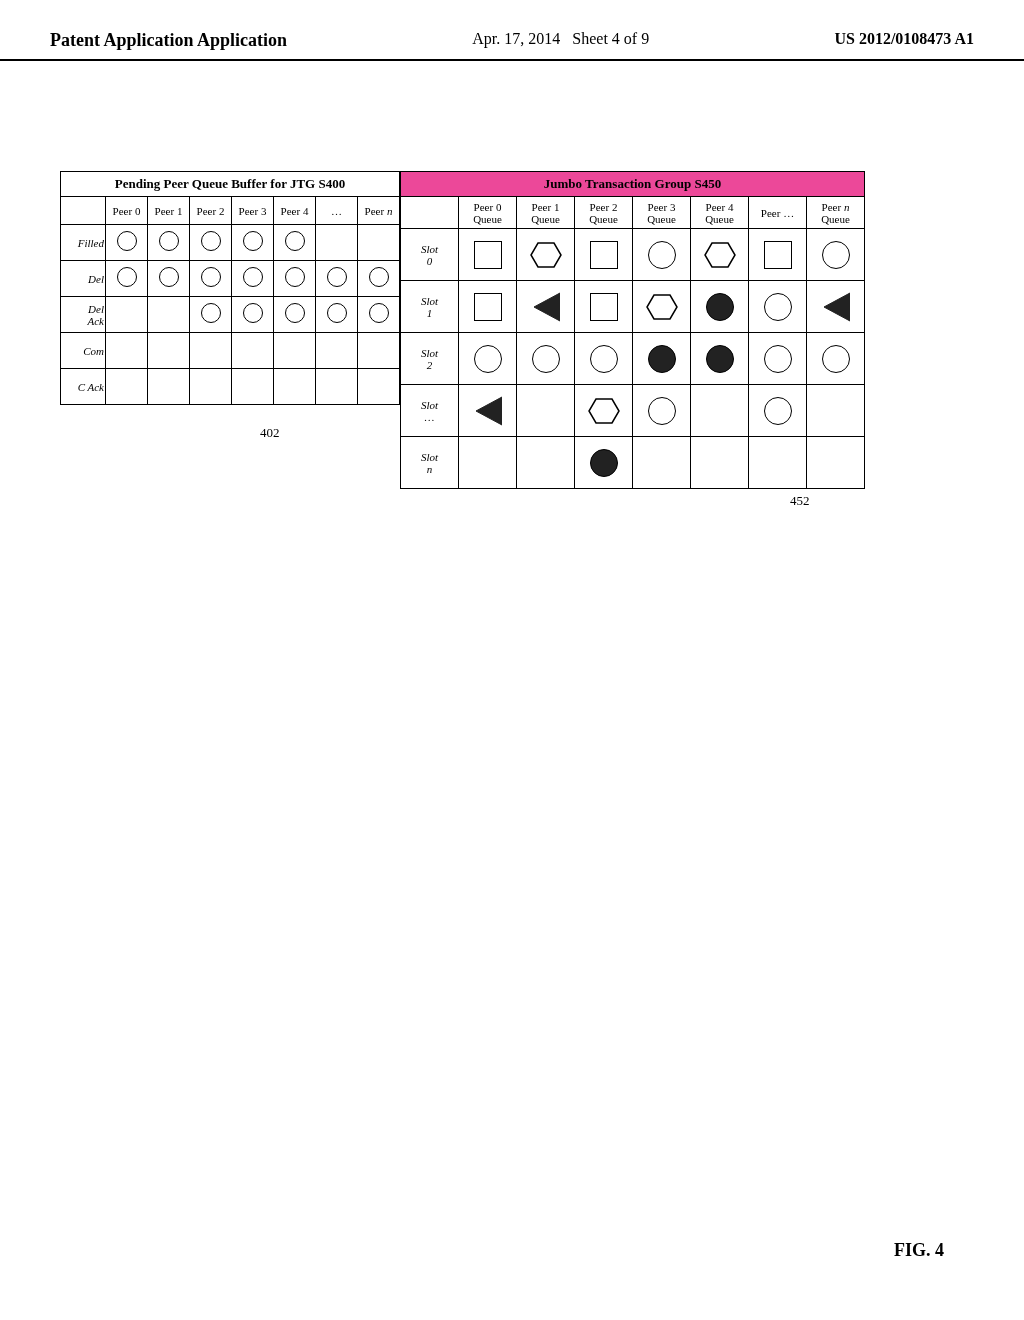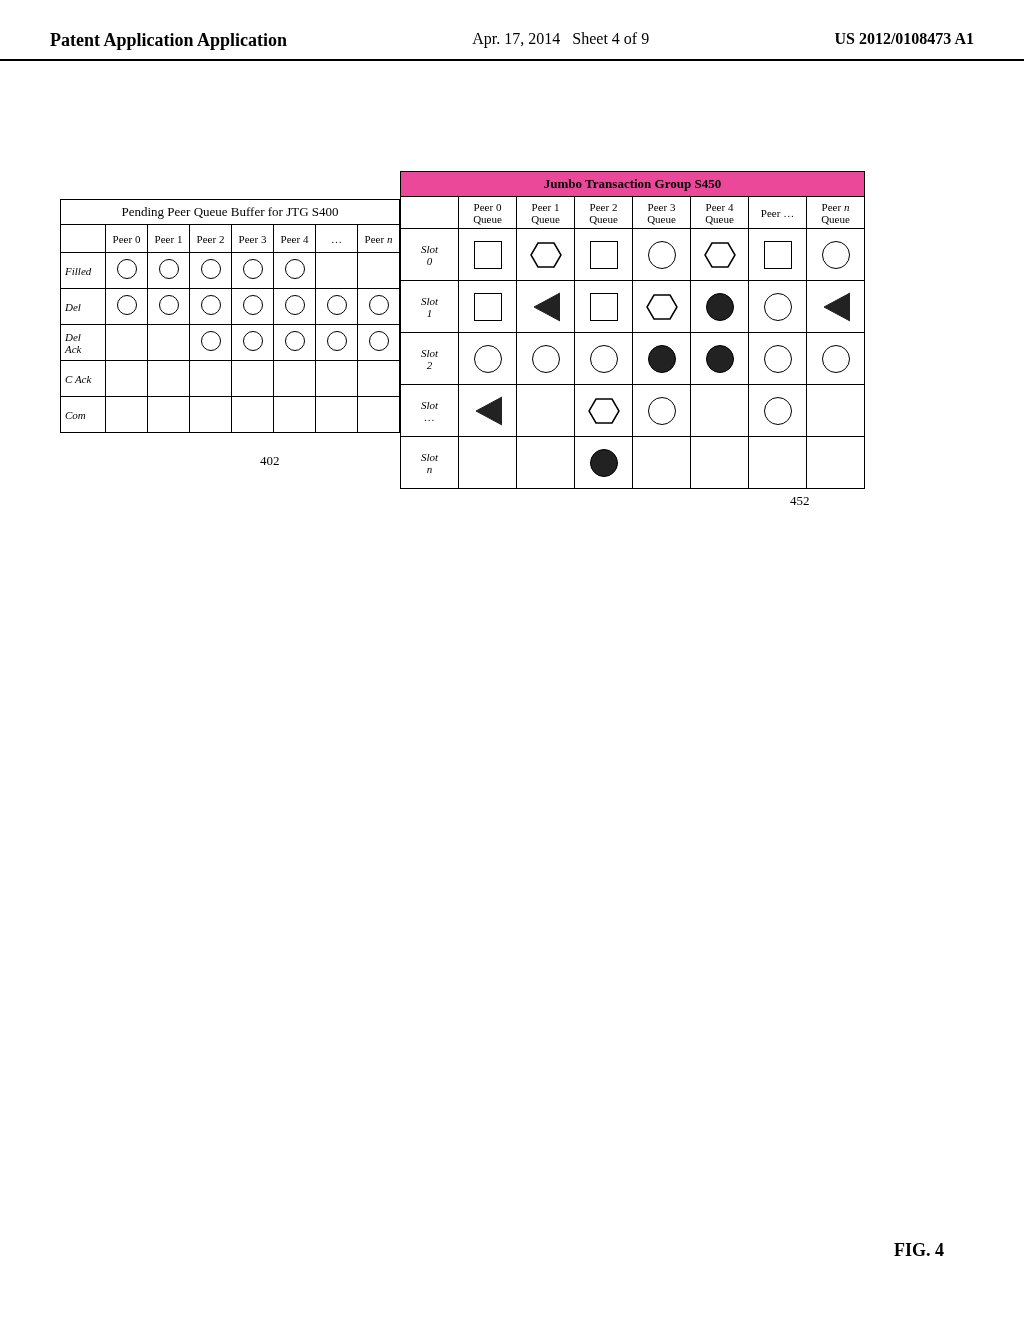--- a/index.html
+++ b/index.html
@@ -54,26 +54,25 @@
     
     .left-table-container {
       position: absolute;
       top: 110px;
       left: 60px;
     }
 
     .left-table-title {
       text-align: center;
       font-size: 13px;
-      font-weight: normal;
+      font-weight: bold;
       border: 1.5px solid #000;
       border-bottom: none;
       padding: 4px 2px;
       background: #fff;
-      margin-top: 28px;
     }
 
     .left-table {
       border-collapse: collapse;
       font-size: 12px;
     }
 
     .left-table th, .left-table td {
       border: 1.5px solid #000;
       width: 42px;
@@ -84,22 +83,22 @@
     }
 
     .left-table th {
       font-weight: normal;
       font-size: 11px;
       height: 28px;
       background: #fff;
     }
 
     .left-table .row-label {
-      text-align: left;
-      padding-left: 4px;
+      text-align: right;
+      padding-left: 12px;
       font-size: 11px;
       width: 45px;
       font-style: italic;
     }
 
     
     .circle-sm {
       width: 20px;
       height: 20px;
       border-radius: 50%;
@@ -242,32 +241,32 @@
           <td></td>
           <td></td>
           <td><span class="circle-sm"></span></td>
           <td><span class="circle-sm"></span></td>
           <td><span class="circle-sm"></span></td>
           <td><span class="circle-sm"></span></td>
           <td><span class="circle-sm"></span></td>
         </tr>
 
         <tr>
+          <td class="row-label">Com</td>
+          <td></td>
+          <td></td>
+          <td></td>
+          <td></td>
+          <td></td>
+          <td></td>
+          <td></td>
+        </tr>
+
+        <tr>
           <td class="row-label">C Ack</td>
-          <td></td>
-          <td></td>
-          <td></td>
-          <td></td>
-          <td></td>
-          <td></td>
-          <td></td>
-        </tr>
-
-        <tr>
-          <td class="row-label">Com</td>
           <td></td>
           <td></td>
           <td></td>
           <td></td>
           <td></td>
           <td></td>
           <td></td>
         </tr>
       </tbody>
     </table>

